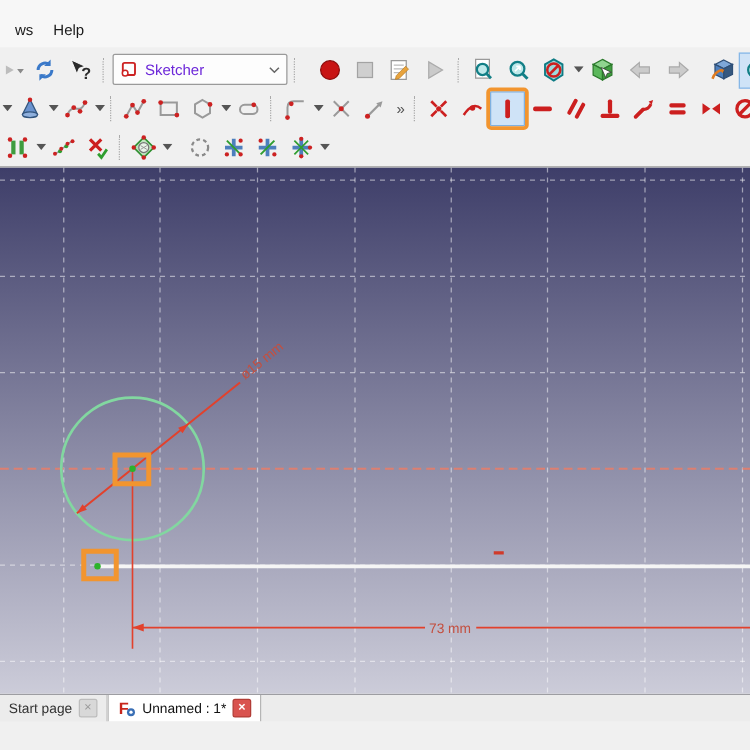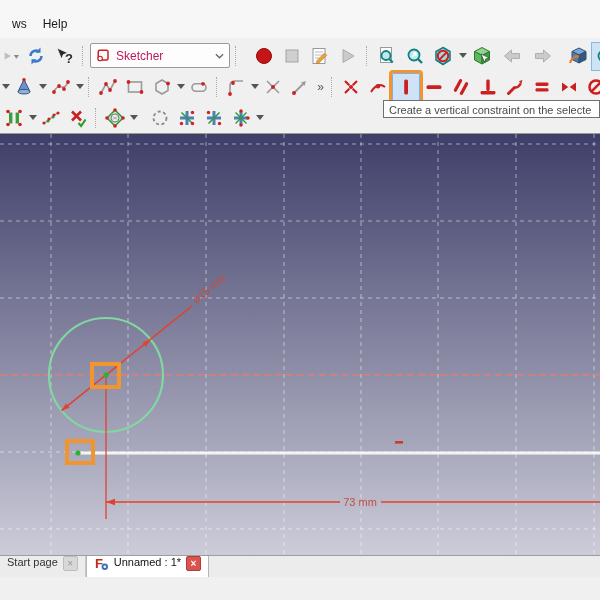--- a/index.html
+++ b/index.html
@@ -12,36 +12,36 @@
 
   
   .toolbars{position:relative;background:#f0f0f0;padding-top:2px;}
   .trow{position:relative;display:flex;align-items:center;gap:1px;height:31px;padding-left:1px;}
   .trow1{gap:2px;}
   .tbtn{width:26px;height:26px;min-width:26px;display:flex;align-items:center;justify-content:center;border:1px solid transparent;border-radius:2px;box-sizing:border-box;}
   .tbtn svg{width:20px;height:20px;display:block;}
   .dd{width:9px;min-width:9px;height:26px;display:flex;align-items:center;justify-content:center;}
   .dd svg{width:8px;height:5px;}
   .tsep{width:2px;min-width:2px;height:20px;border-left:1px dotted #aaa;margin:0 3px;}
-  .combobox{display:flex;align-items:center;gap:5px;height:23px;width:128px;min-width:128px;background:#fdfdfd;border:1px solid #9a9a9a;border-radius:2px;padding:0 5px;font-size:12px;color:#be185d;}
+  .combobox{display:flex;align-items:center;gap:5px;height:23px;width:128px;min-width:128px;background:#fdfdfd;border:1px solid #9a9a9a;border-radius:2px;padding:0 5px;font-size:12px;color:#6d28d9;}
   .combobox .cb-label{flex:1;}
   .overflow-btn{width:13px;min-width:13px;height:26px;display:flex;align-items:center;justify-content:center;font-size:12px;color:#555;}
   .hl-wrap{outline:3px solid #f2952f;background:#cfe3f7;border:1px solid #7fb0e0;border-radius:1px;}
   .hl-blue{position:absolute;left:591px;top:2px;width:26px;height:27px;background:#cfe3f7;border:1px solid #86b7e6;display:flex;align-items:center;justify-content:center;}
 
   
   .tooltip{position:absolute;left:383px;top:100px;width:217px;height:18px;line-height:18px;background:#ffffff;border:1px solid #707070;box-sizing:border-box;font-size:11px;color:#4a4a4a;padding:0 5px;white-space:nowrap;overflow:hidden;z-index:30;}
 
   
   .viewport{position:relative;width:600px;height:422px;border-top:1px solid #9a9a9a;box-sizing:border-box;}
   .viewport svg{display:block;}
 
   
   .tabbar{height:21px;display:flex;align-items:stretch;background:#ececec;border-top:1px solid #9d9da2;font-size:11px;color:#333;}
-  .tab{display:flex;align-items:flex-start;gap:5px;padding:0 7px;cursor:default;}
+  .tab{display:flex;align-items:center;gap:5px;padding:0 7px;cursor:default;}
   .tab.inactive{background:#ececec;border-right:1px solid #c9c9c9;}
   .tab.active{background:#ffffff;border-left:1px solid #b5b5b5;border-right:1px solid #b5b5b5;color:#111;}
   .closebox{width:13px;height:13px;border-radius:2px;display:flex;align-items:center;justify-content:center;font-size:10px;line-height:1;}
   .closebox.gray{background:#d8d8d8;border:1px solid #bdbdbd;color:#9a9a9a;}
   .closebox.red{background:#d9534f;border:1px solid #b23c36;color:#ffffff;font-weight:bold;}
   .fc-icon{width:15px;height:15px;display:flex;align-items:center;justify-content:center;}
   .statusbar{height:27px;background:#f0f0f0;}
 </style>
 </head>
 <body>
@@ -422,21 +422,20 @@
         </svg>
       </div>
       <div class="dd">
           <svg viewBox="0 0 8 5">
             <path d="M0 0h8L4 5z" fill="#555"></path>
           </svg>
         </div>
     </div>
   </div>
 
-  <div class="tooltip">Create a vertical constraint on the selecte</div>
 
   <div class="viewport">
     <svg width="600" height="421" viewBox="0 0 600 421">
       <defs>
         <linearGradient id="bg" x1="0" y1="0" x2="0" y2="1">
           <stop offset="0" stop-color="#3e3e69"></stop>
           <stop offset="1" stop-color="#ccccd9"></stop>
         </linearGradient>
       </defs>
       <rect x="0" y="0" width="600" height="421" fill="url(#bg)"></rect>

